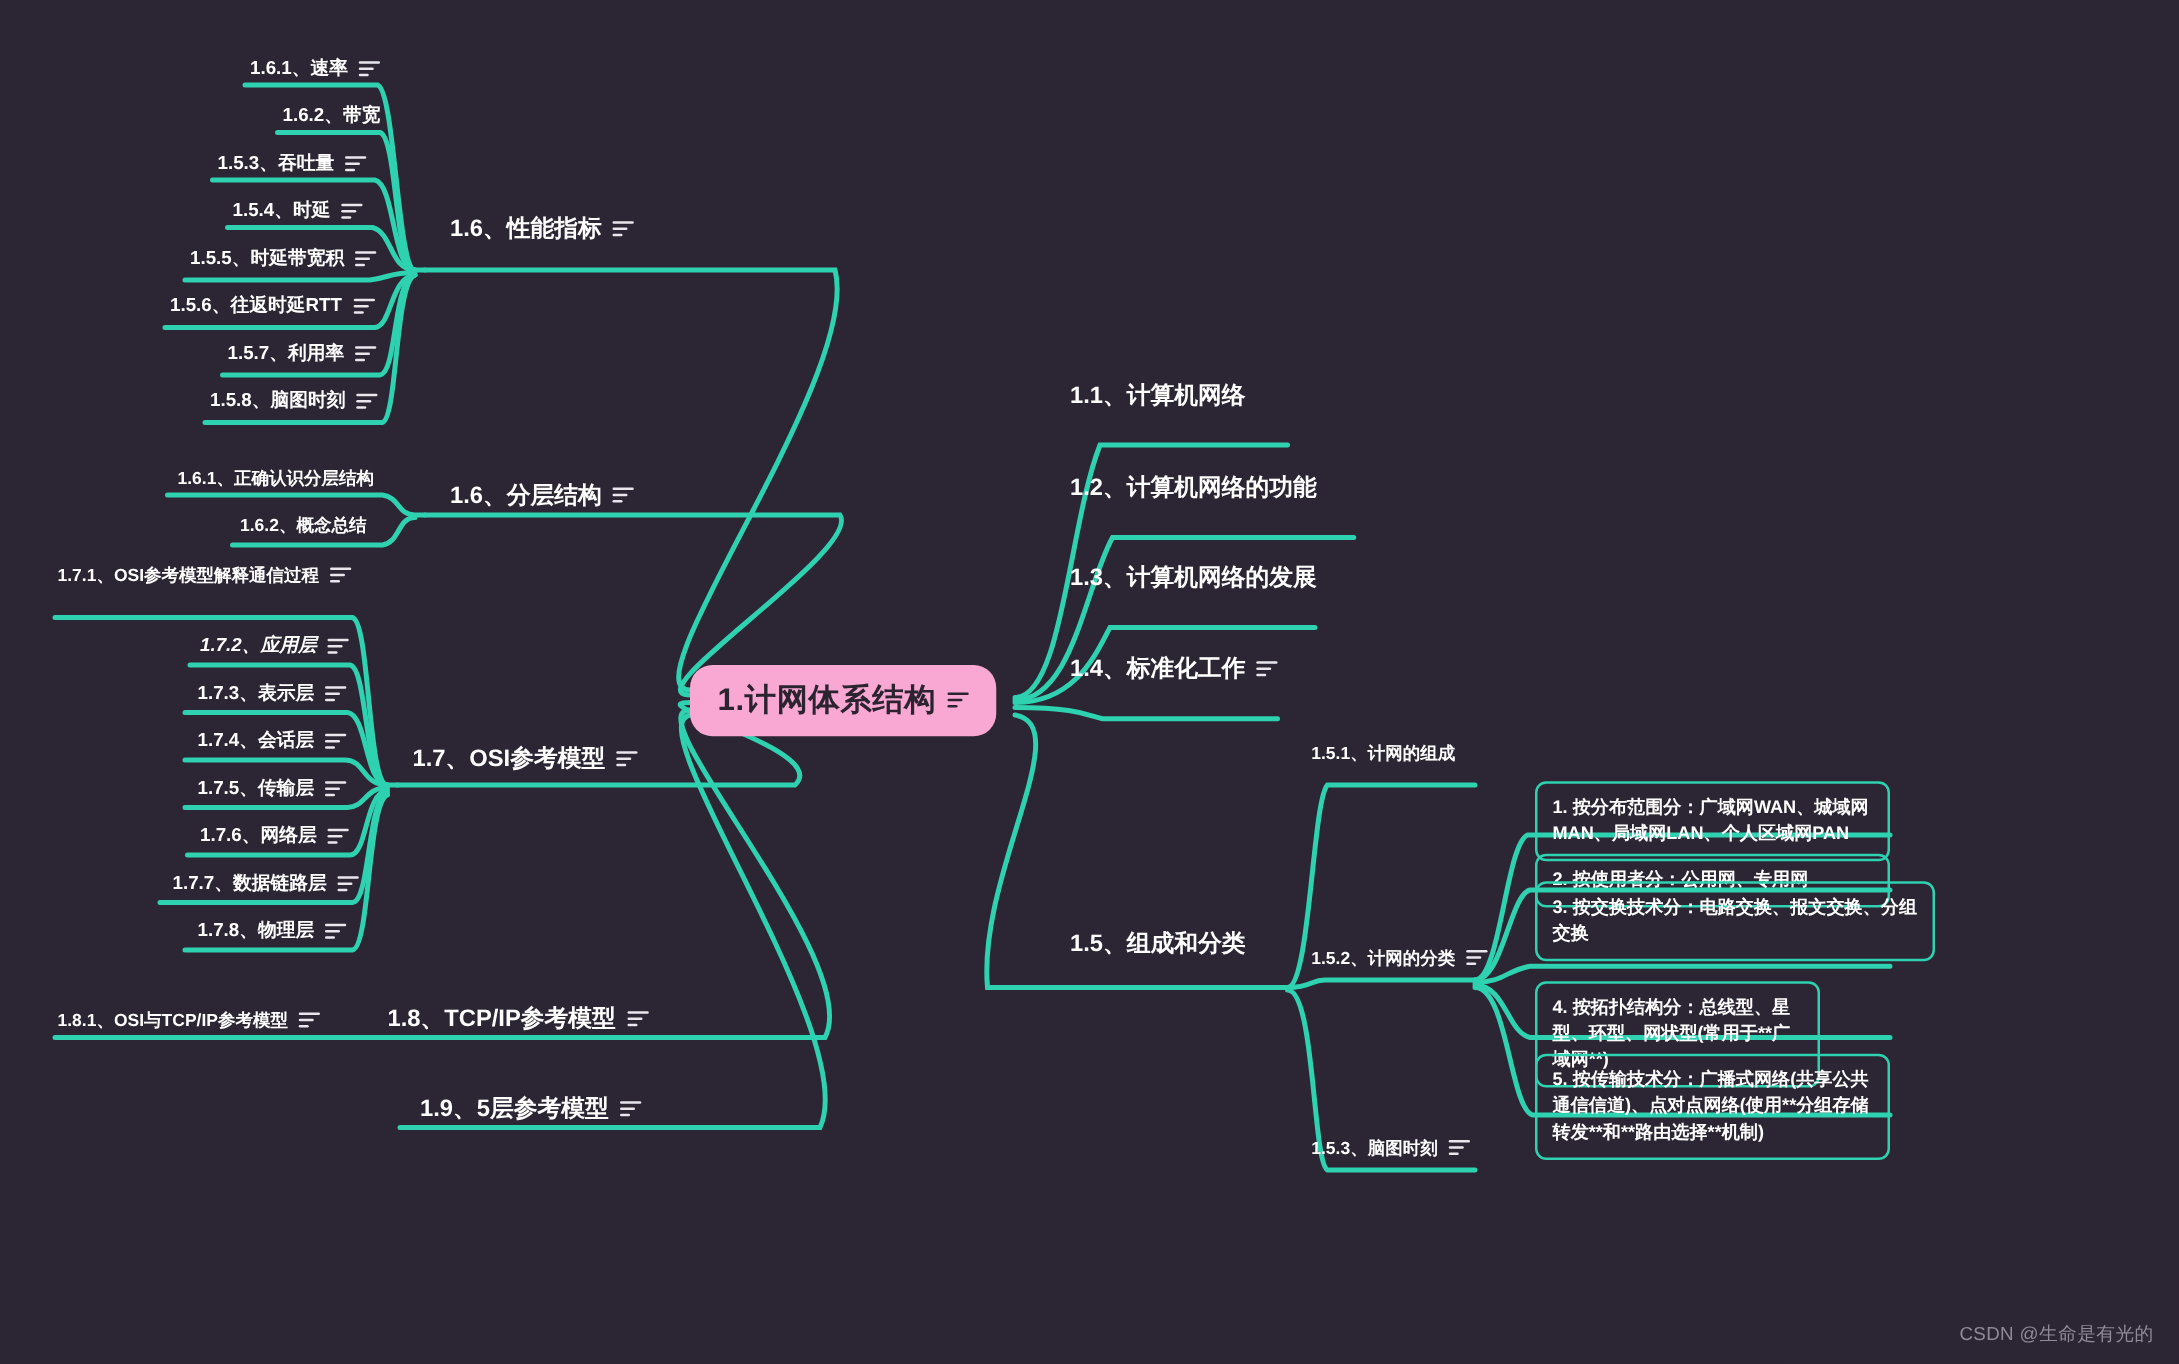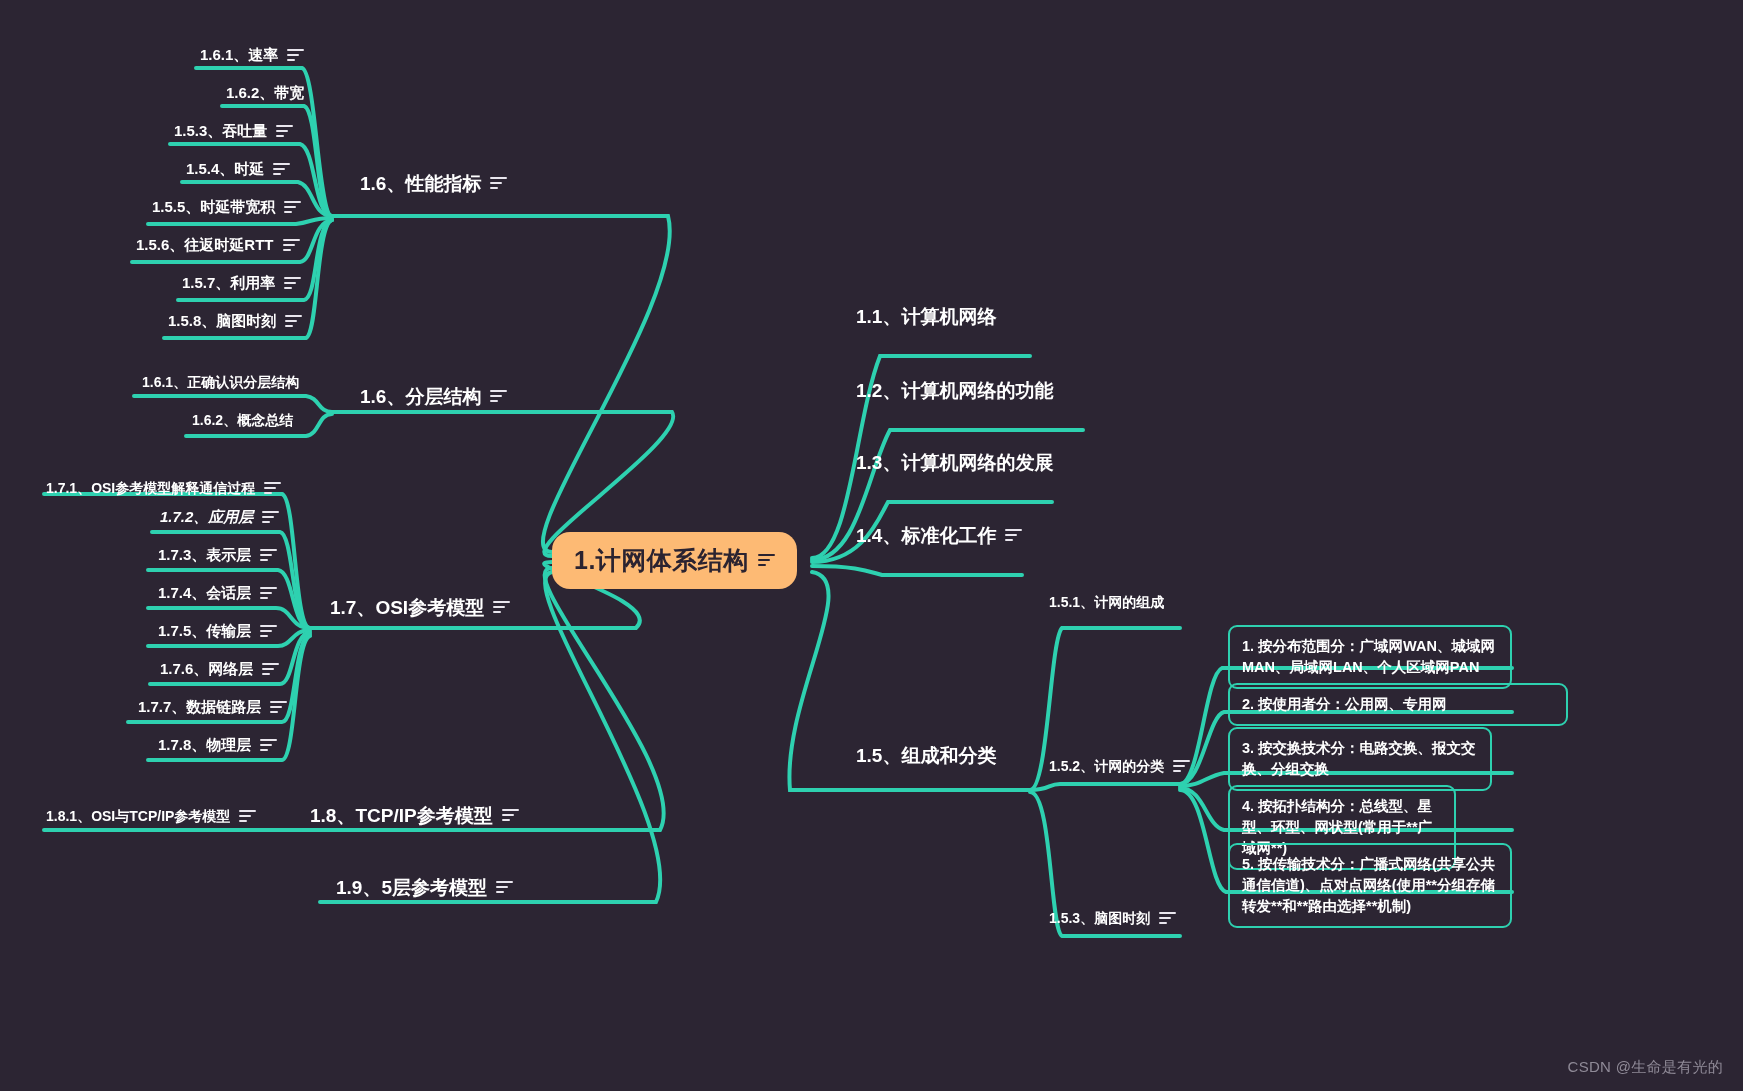--- a/index.html
+++ b/index.html
@@ -20,21 +20,21 @@
     white-space:nowrap;
     display:flex;
     align-items:center;
     gap:9px;
     line-height:1.25;
   }
   .node .lbl{display:inline-block;}
 
   
   .root{
-    background:#fdba74;
+    background:#f9a8d4;
     color:#2b2330;
     border-radius:18px;
     padding:13px 22px;
     font-size:25px;
     font-weight:bold;
     box-shadow:0 0 0 0 rgba(0,0,0,0);
   }
   .root .lbl{letter-spacing:.5px;}
 
   
@@ -186,25 +186,25 @@
         <i></i>
         <i></i>
         <i></i>
       </span>
   </div>
 
   <div class="node boxed" style="left:1228px;top:625px;width:284px;align-items:center;">
     <span class="lbl">1. 按分布范围分：广域网WAN、城域网MAN、局域网LAN、个人区域网PAN</span>
   </div>
 
-  <div class="node boxed" style="left:1228px;top:683px;width:340px;">
+  <div class="node boxed" style="left:1228px;top:683px;width:284px;">
     <span class="lbl">2. 按使用者分：公用网、专用网</span>
   </div>
 
-  <div class="node boxed" style="left:1228px;top:727px;width:264px;">
+  <div class="node boxed" style="left:1228px;top:705px;width:320px;">
     <span class="lbl">3. 按交换技术分：电路交换、报文交换、分组交换</span>
   </div>
 
   <div class="node boxed" style="left:1228px;top:785px;width:228px;">
     <span class="lbl">4. 按拓扑结构分：总线型、星型、环型、网状型(常用于**广域网**)</span>
   </div>
 
   <div class="node boxed" style="left:1228px;top:843px;width:284px;">
     <span class="lbl">5. 按传输技术分：广播式网络(共享公共通信信道)、点对点网络(使用**分组存储转发**和**路由选择**机制)</span>
   </div>
@@ -304,21 +304,21 @@
 
   <div class="node lv1" style="left:330px;top:596px;">
     <span class="lbl">1.7、OSI参考模型</span>
     <span class="noteicon">
         <i></i>
         <i></i>
         <i></i>
       </span>
   </div>
 
-  <div class="node lv2s" style="left:46px;top:480px;">
+  <div class="node lv2s" style="left:46px;top:452px;">
     <span class="lbl">1.7.1、OSI参考模型解释通信过程</span>
     <span class="noteicon">
         <i></i>
         <i></i>
         <i></i>
       </span>
   </div>
 
   <div class="node lv2" style="left:160px;top:508px;font-style:italic;">
     <span class="lbl">1.7.2、应用层</span>

